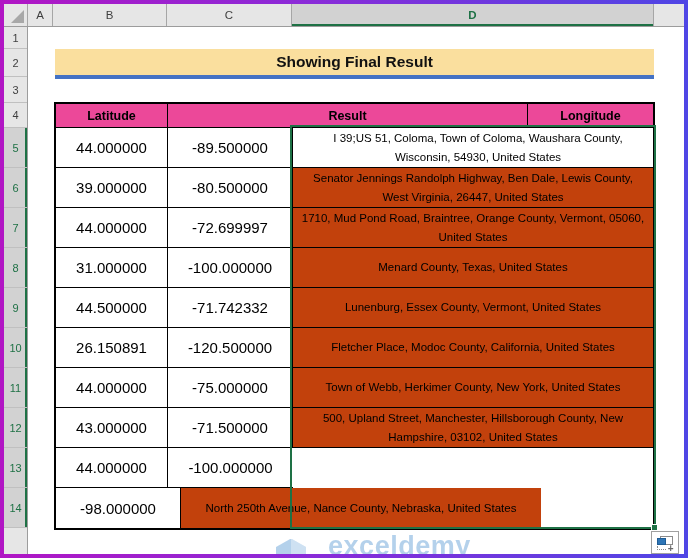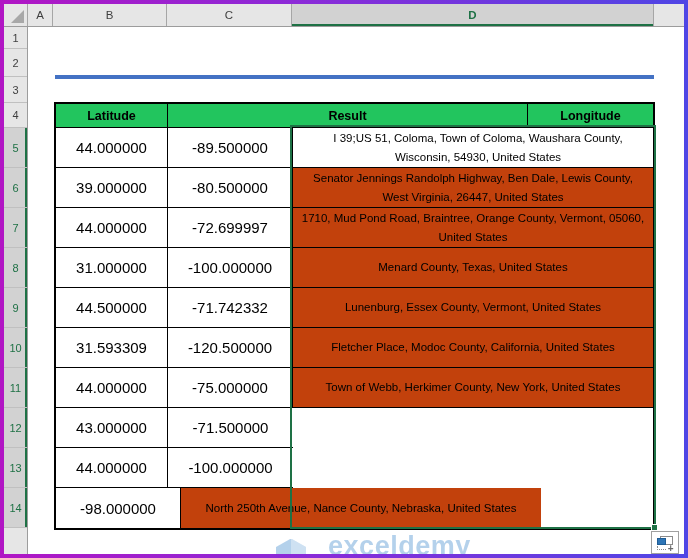--- a/index.html
+++ b/index.html
@@ -106,21 +106,21 @@
     display: flex; align-items: center; justify-content: center;
     text-align: center; color: #000;
     overflow: hidden;
   }
   .t-cell:last-child { border-right: none; }
   .t-row:last-child .t-cell { border-bottom: none; }
   .c-lat { width: 112px; }
   .c-lng { width: 125px; }
   .c-res { width: 360px; padding: 0 6px; }
   .hrow .t-cell {
-    height: 24px; background: #22c55e;
+    height: 24px; background: #ec4899;
     font-weight: bold; font-size: 12.5px;
   }
   .drow .t-cell { height: 40px; font-size: 15px; }
   .drow .c-res { font-size: 11.5px; line-height: 19px; background: #c2410c; }
   .drow.active-first .c-res { background: #ffffff; padding-left: 16px; }
 
   
   .sel-box {
     position: absolute; left: 286px; top: 121px;
     width: 366px; height: 404px;
@@ -227,20 +227,21 @@
       <div class="row-cell rh40 sel">8</div>
       <div class="row-cell rh40 sel">9</div>
       <div class="row-cell rh40 sel">10</div>
       <div class="row-cell rh40 sel">11</div>
       <div class="row-cell rh40 sel">12</div>
       <div class="row-cell rh40 sel">13</div>
       <div class="row-cell rh40 sel">14</div>
       <div class="row-cell rh15"></div>
     </div>
 
+    <div class="title-cell">Showing Final Result</div>
     <div class="title-bar"></div>
 
     <div class="xl-table">
       <div class="t-row hrow">
         <div class="t-cell c-lat">Latitude</div>
         <div class="t-cell c-res">Result</div>
         <div class="t-cell c-lng">Longitude</div>
       </div>
 
       <div class="t-row drow active-first">
@@ -262,32 +263,33 @@
         <div class="t-cell c-lat">31.000000</div>
         <div class="t-cell c-lng">-100.000000</div>
         <div class="t-cell c-res">Menard County, Texas, United States</div>
       </div>
       <div class="t-row drow">
         <div class="t-cell c-lat">44.500000</div>
         <div class="t-cell c-lng">-71.742332</div>
         <div class="t-cell c-res">Lunenburg, Essex County, Vermont, United States</div>
       </div>
       <div class="t-row drow">
-        <div class="t-cell c-lat">31.593309</div>
+        <div class="t-cell c-lat">26.150891</div>
         <div class="t-cell c-lng">-120.500000</div>
         <div class="t-cell c-res">Fletcher Place, Modoc County, California, United States</div>
       </div>
       <div class="t-row drow">
         <div class="t-cell c-lat">44.000000</div>
         <div class="t-cell c-lng">-75.000000</div>
         <div class="t-cell c-res">Town of Webb, Herkimer County, New York, United States</div>
       </div>
       <div class="t-row drow">
         <div class="t-cell c-lat">43.000000</div>
         <div class="t-cell c-lng">-71.500000</div>
+        <div class="t-cell c-res">500, Upland Street, Manchester, Hillsborough County, New Hampshire, 03102, United States</div>
       </div>
       <div class="t-row drow">
         <div class="t-cell c-lat">44.000000</div>
         <div class="t-cell c-lng">-100.000000</div>
       </div>
       <div class="t-row drow">
         <div class="t-cell c-lng">-98.000000</div>
         <div class="t-cell c-res">North 250th Avenue, Nance County, Nebraska, United States</div>
       </div>
     </div>

